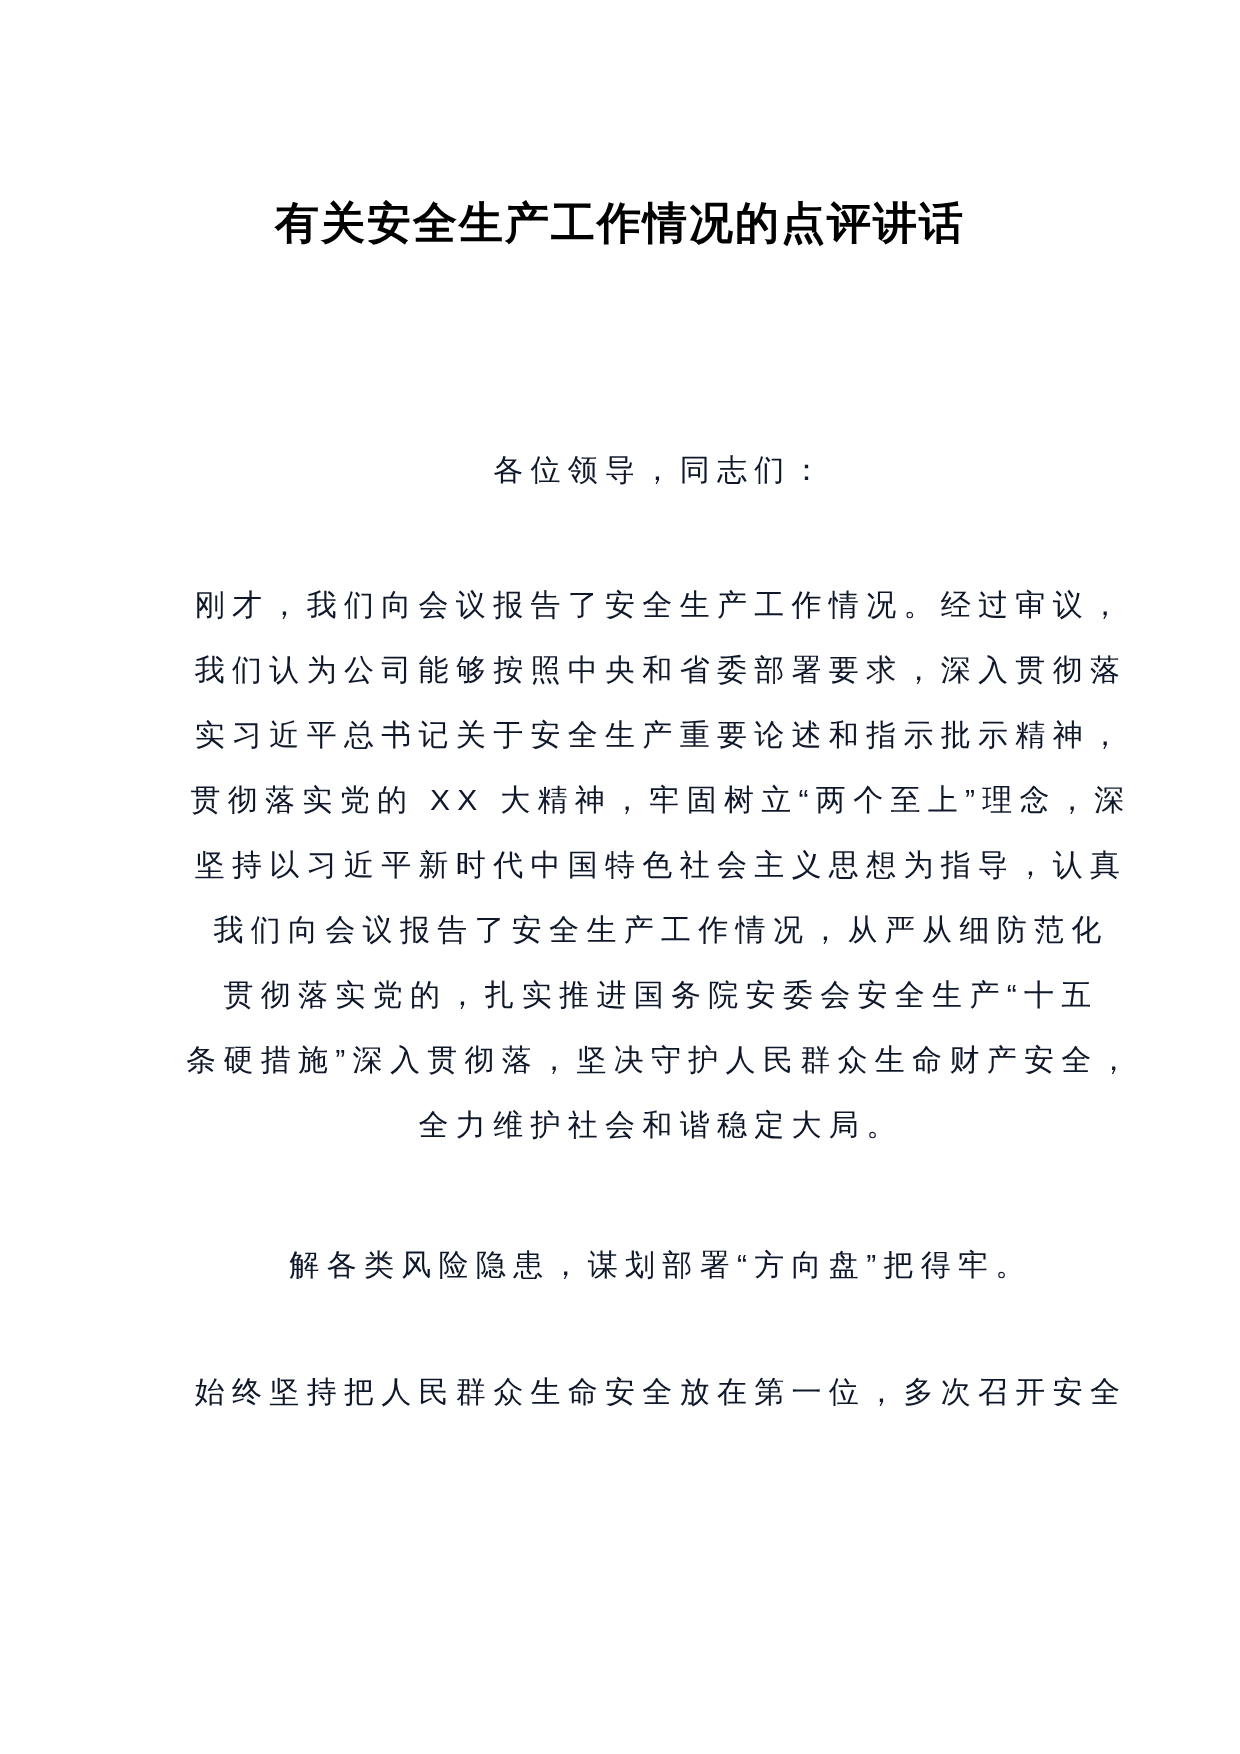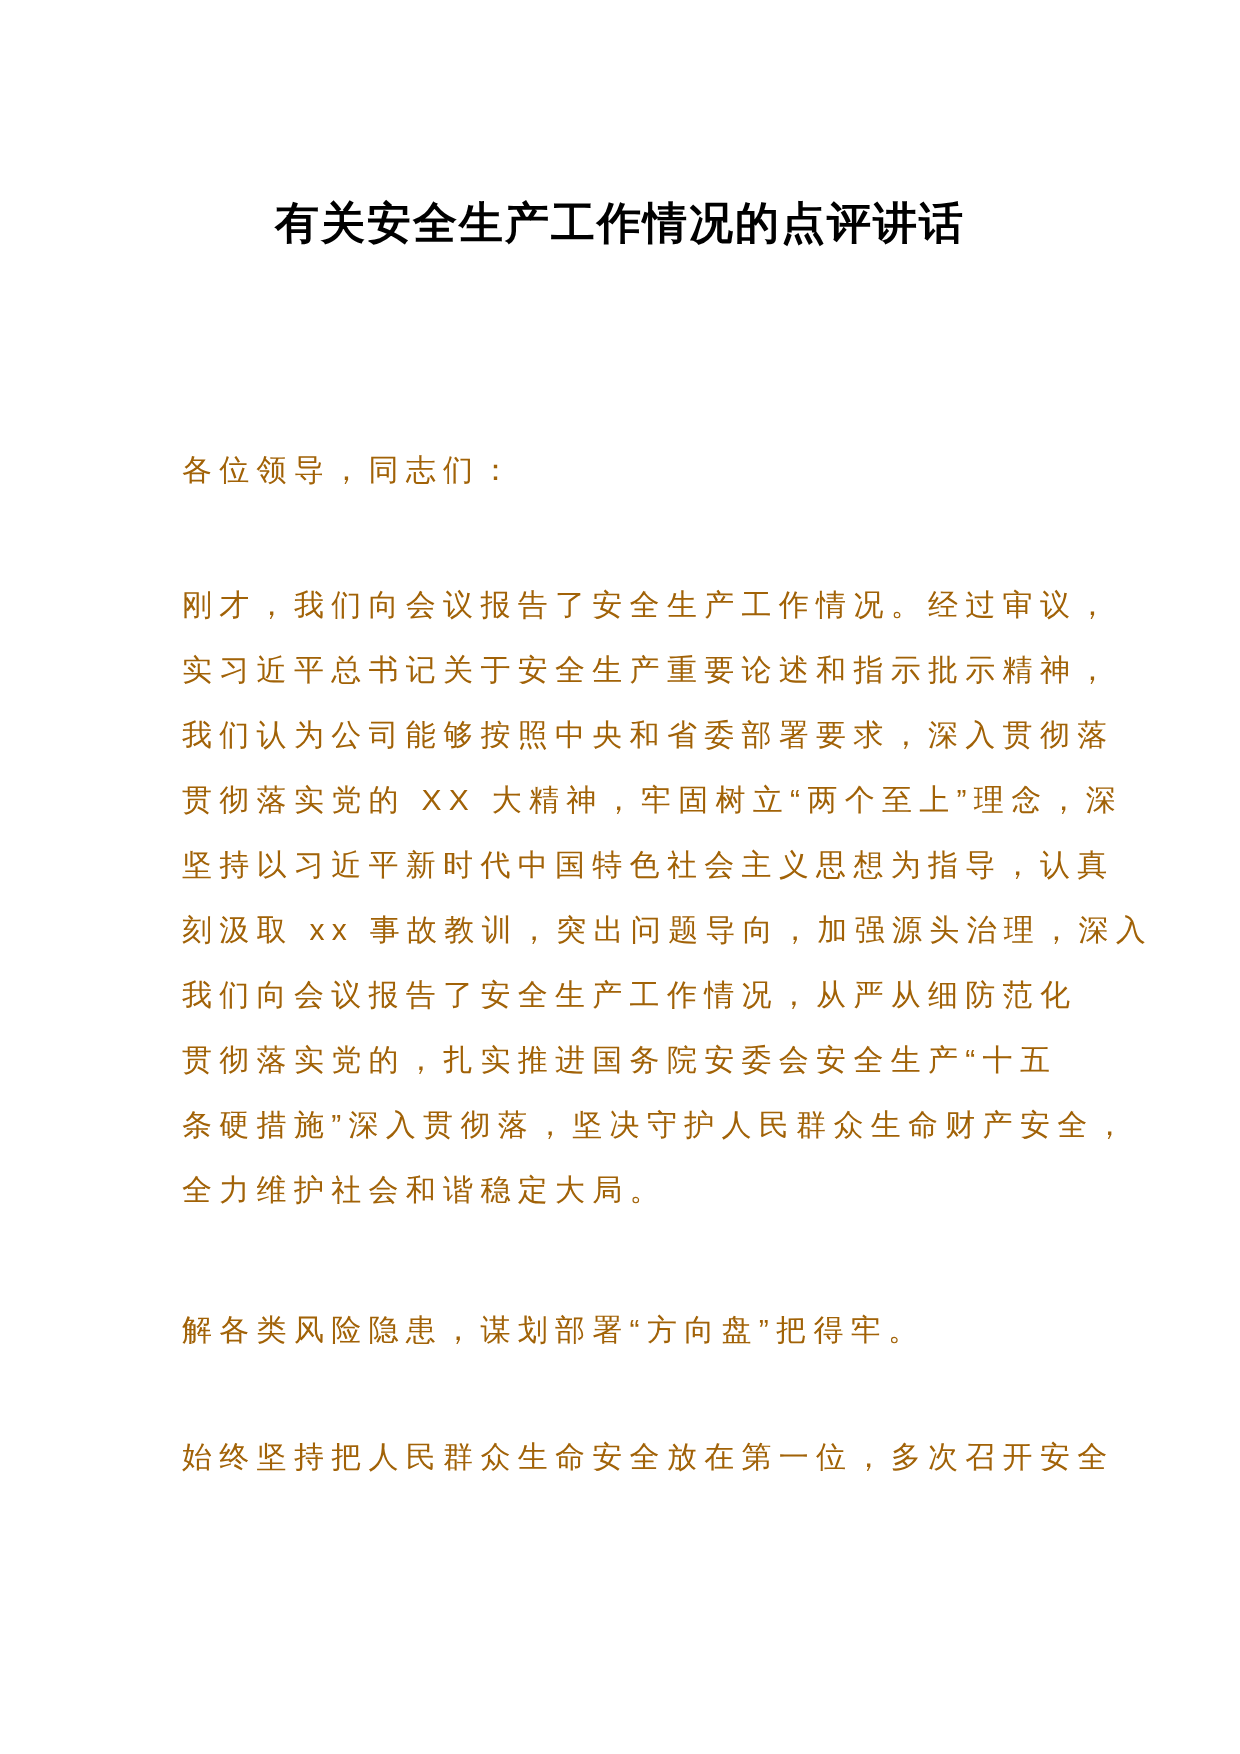--- a/index.html
+++ b/index.html
@@ -34,44 +34,44 @@
     margin: 0;
     padding: 0;
   }
   .line {
     height: 65px;
     line-height: 65px;
     font-size: 30px;
     font-weight: 400;
     letter-spacing: 7.3px;
     white-space: nowrap;
-    color: #a16207;
+    color: #0f172a;
+    text-align: center;
   }
   
   #p-salutation        { margin-top: 187px; }
   #p-para-1            { margin-top: 70px;  }
   #p-section-heading-1 { margin-top: 75px;  }
   #p-para-2            { margin-top: 62px;  }
 </style>
 </head>
 <body>
 
 <div class="page">
   <h1 class="doc-title">有关安全生产工作情况的点评讲话</h1>
   <div class="content" id="content">
       <div class="para" id="p-salutation">
         <div class="line">各位领导，同志们：</div>
       </div>
       <div class="para" id="p-para-1">
         <div class="line">刚才，我们向会议报告了安全生产工作情况。经过审议，</div>
+        <div class="line">我们认为公司能够按照中央和省委部署要求，深入贯彻落</div>
         <div class="line">实习近平总书记关于安全生产重要论述和指示批示精神，</div>
-        <div class="line">我们认为公司能够按照中央和省委部署要求，深入贯彻落</div>
         <div class="line">贯彻落实党的 XX 大精神，牢固树立“两个至上”理念，深</div>
         <div class="line">坚持以习近平新时代中国特色社会主义思想为指导，认真</div>
-        <div class="line">刻汲取 xx 事故教训，突出问题导向，加强源头治理，深入</div>
         <div class="line">我们向会议报告了安全生产工作情况，从严从细防范化</div>
         <div class="line">贯彻落实党的，扎实推进国务院安委会安全生产“十五</div>
         <div class="line">条硬措施”深入贯彻落，坚决守护人民群众生命财产安全，</div>
         <div class="line">全力维护社会和谐稳定大局。</div>
       </div>
       <div class="para" id="p-section-heading-1">
         <div class="line">解各类风险隐患，谋划部署“方向盘”把得牢。</div>
       </div>
       <div class="para" id="p-para-2">
         <div class="line">始终坚持把人民群众生命安全放在第一位，多次召开安全</div>

